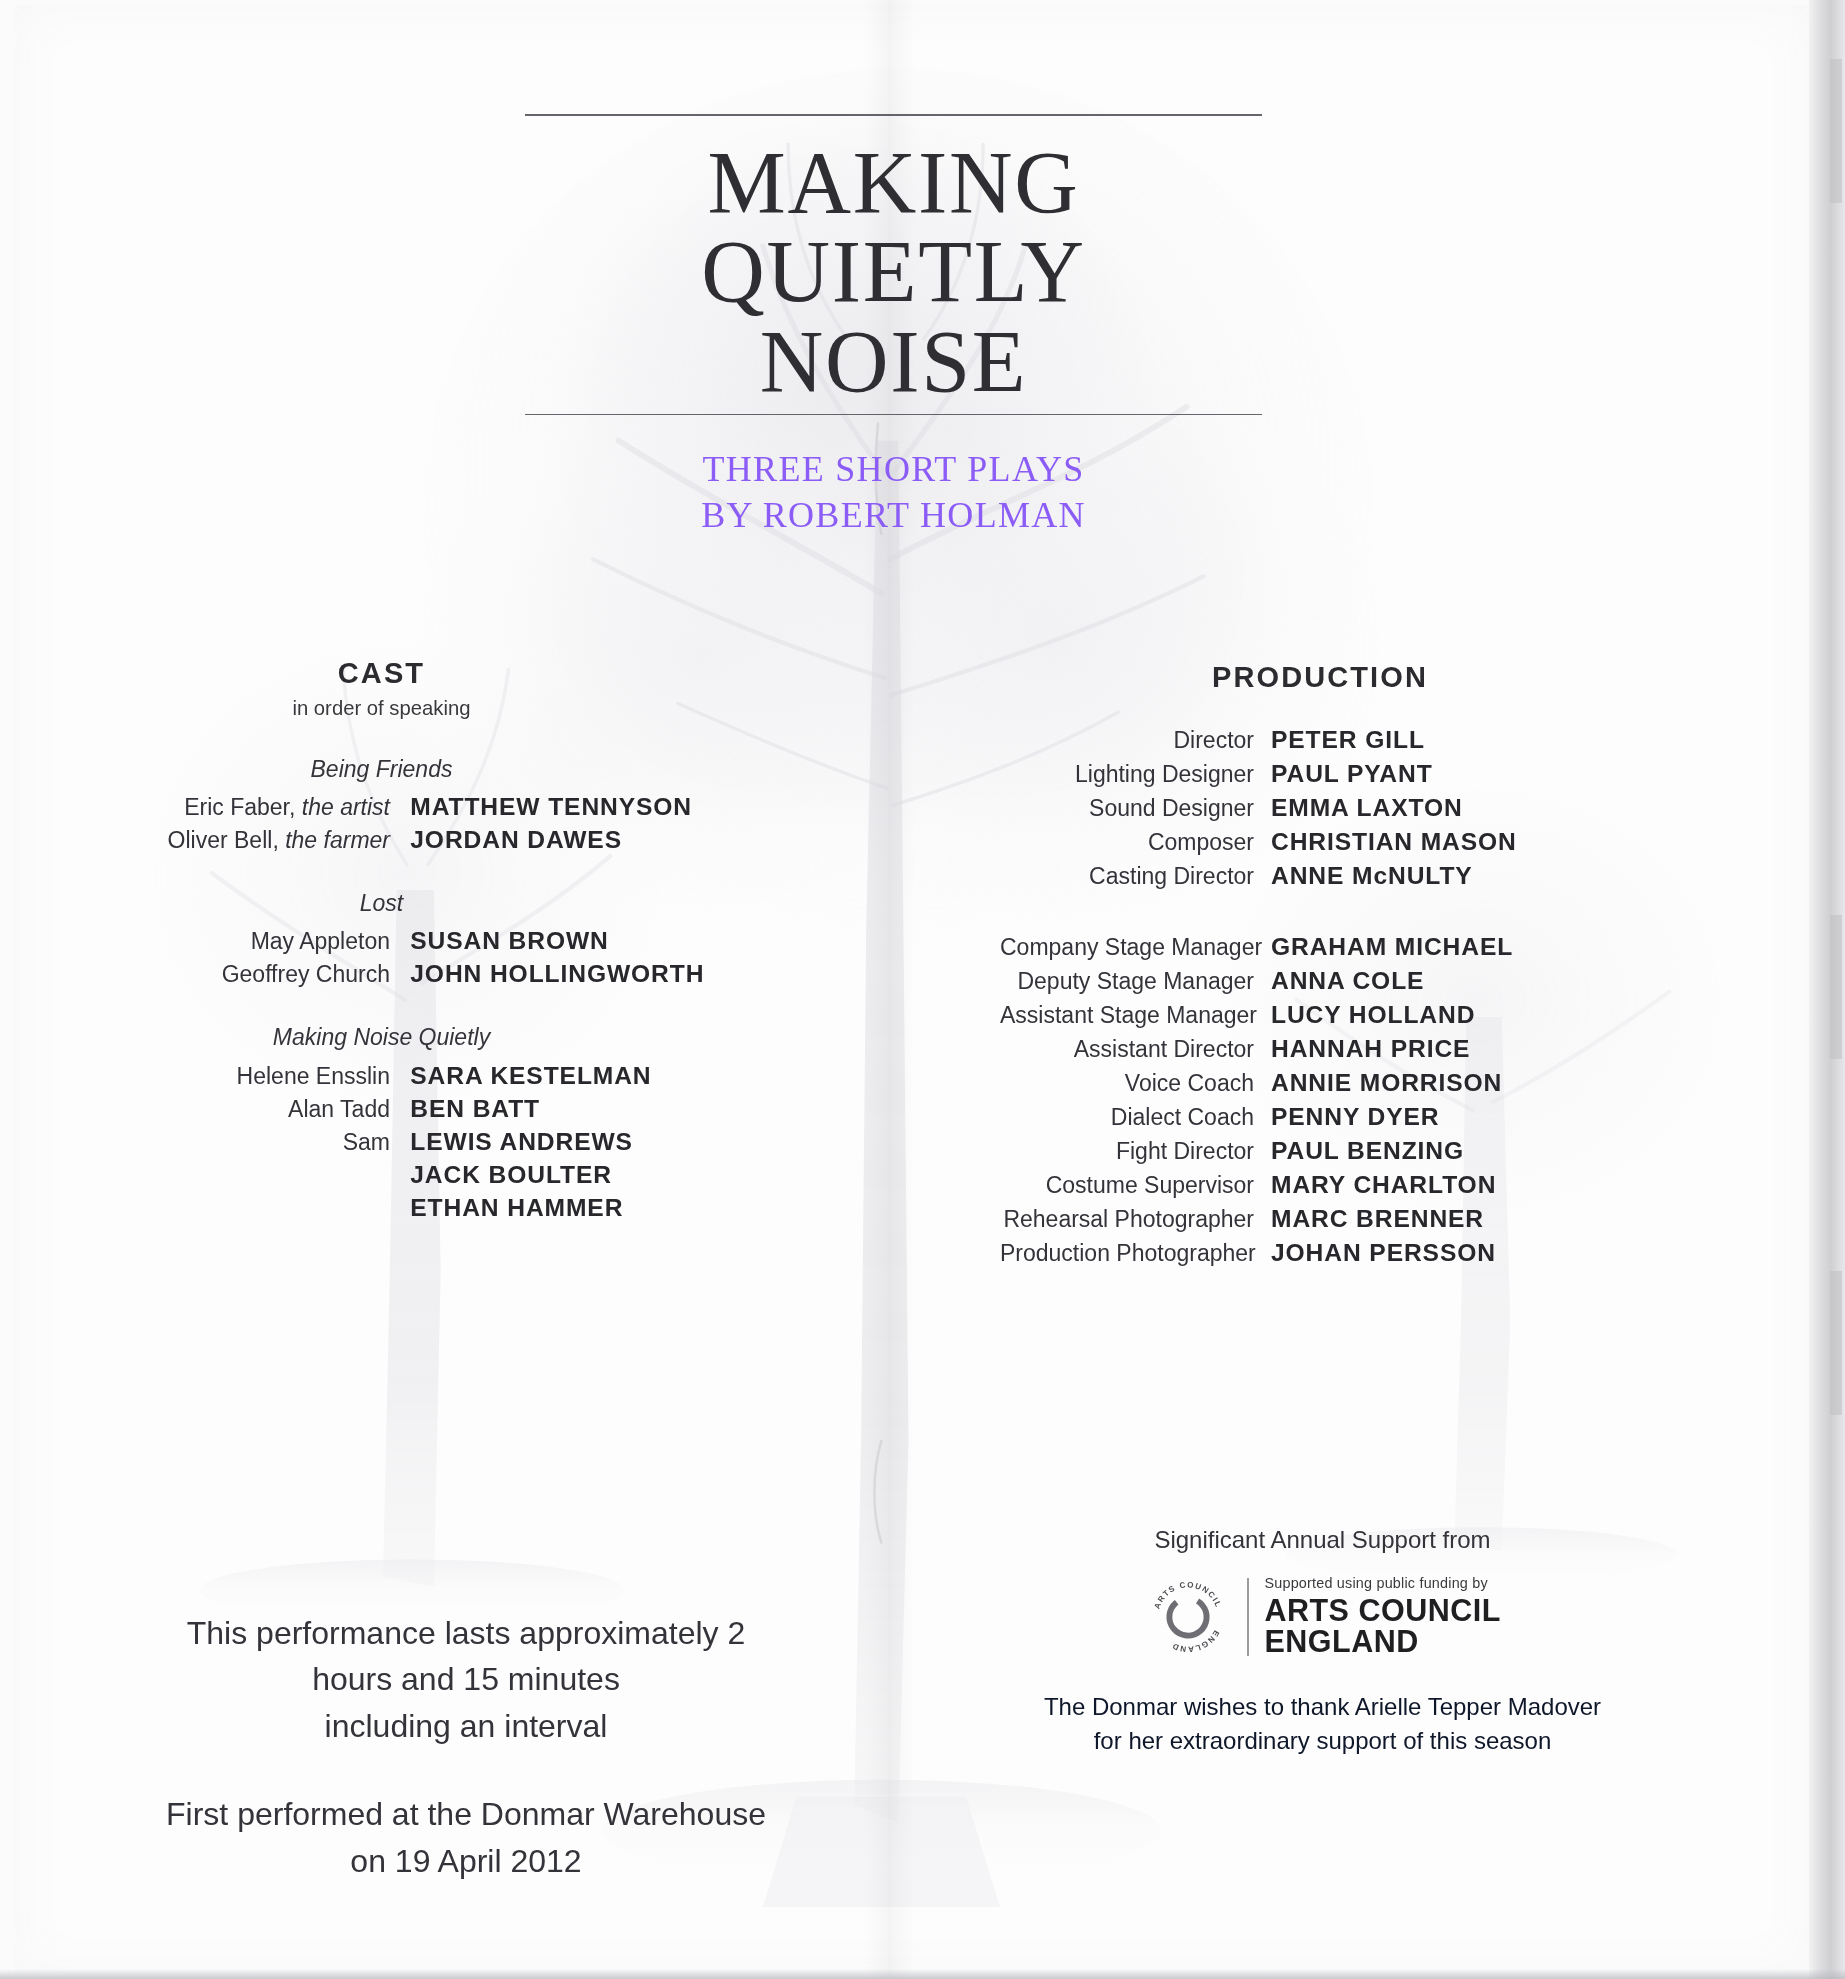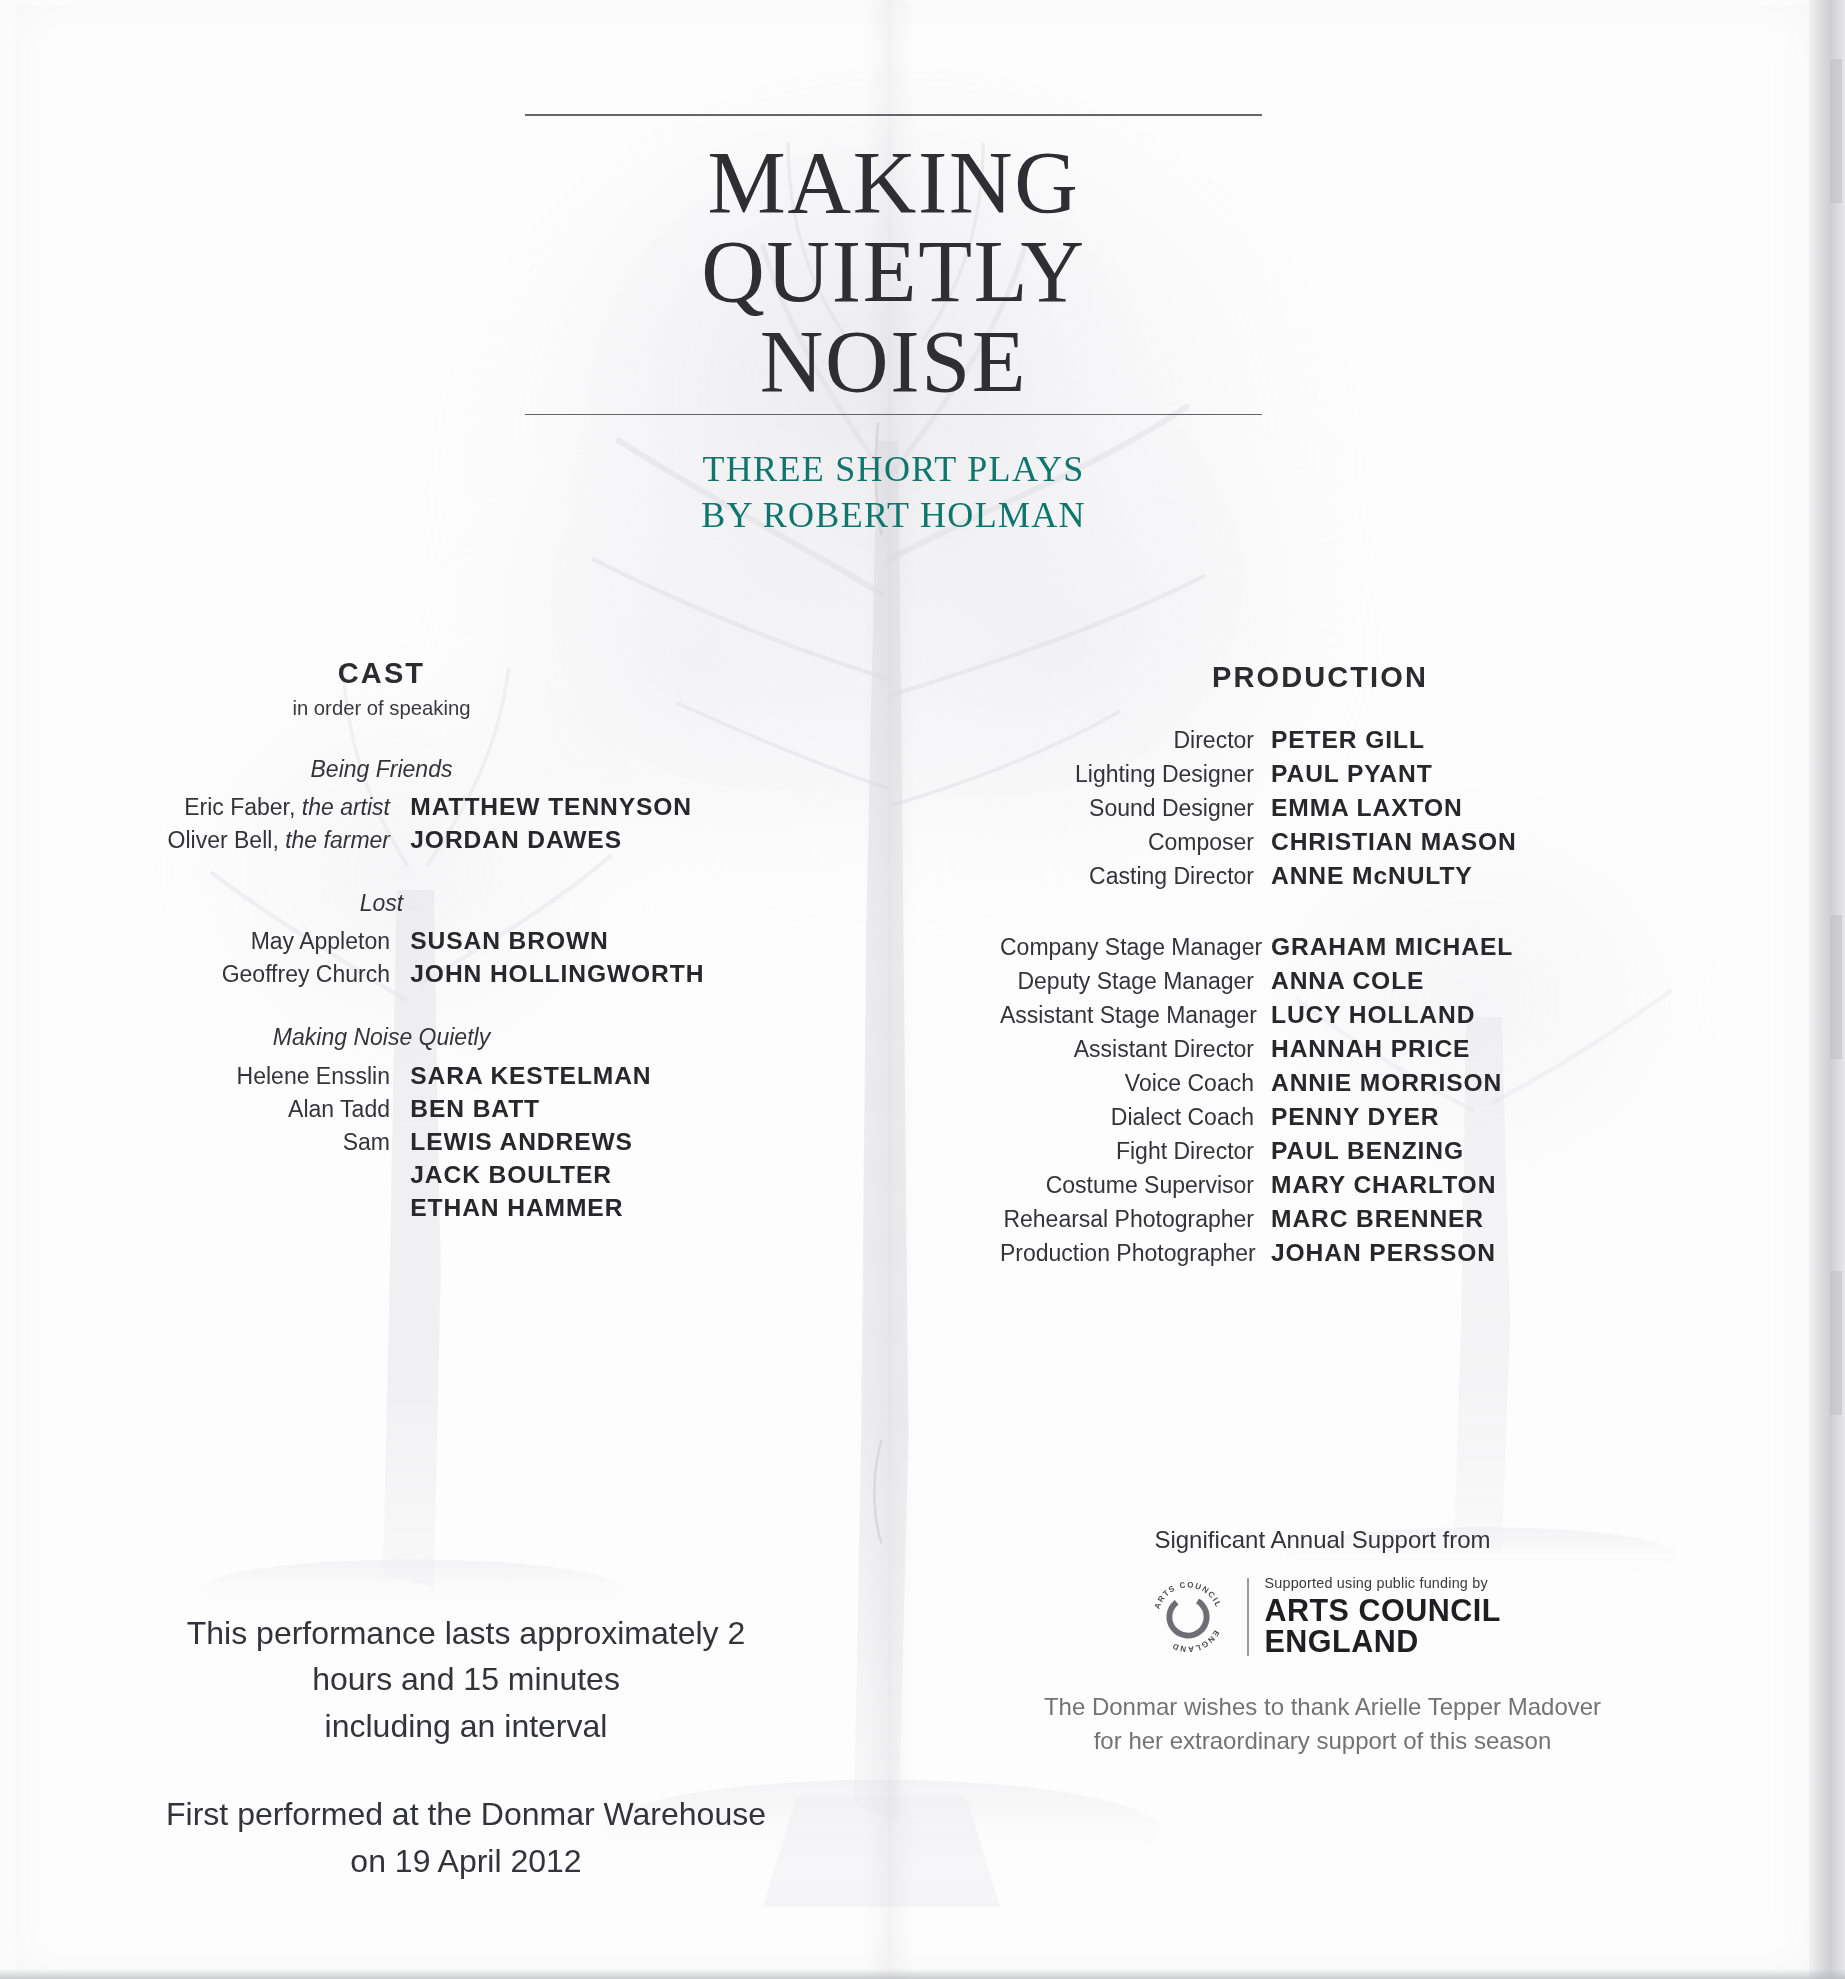--- a/index.html
+++ b/index.html
@@ -85,21 +85,21 @@
     letter-spacing: 1.7px;
     color: #2e2e33;
     font-weight: 400;
   }
   .play-title div { display: block; }
   .subtitle {
     font-family: "Liberation Serif", serif;
     font-size: 36px;
     line-height: 1.28;
     letter-spacing: 1.3px;
-    color: #0f766e;
+    color: #8b5cf6;
     margin-top: 30.5px;
   }
 
   
   .col-head {
     font-size: 29px;
     font-weight: bold;
     letter-spacing: 2.1px;
     color: #2c2c30;
   }
@@ -227,21 +227,21 @@
   .acl-big {
     font-size: 30.5px;
     font-weight: bold;
     letter-spacing: 0.5px;
     color: #1f1f22;
     line-height: 1.04;
   }
   .thanks {
     margin-top: 29px;
     font-size: 24px;
-    color: #737373;
+    color: #0f172a;
     line-height: 1.45;
   }
 </style>
 </head>
 <body>
 
 <div class="page">
   <div class="paper"></div>
 
   <div class="tree-art">

